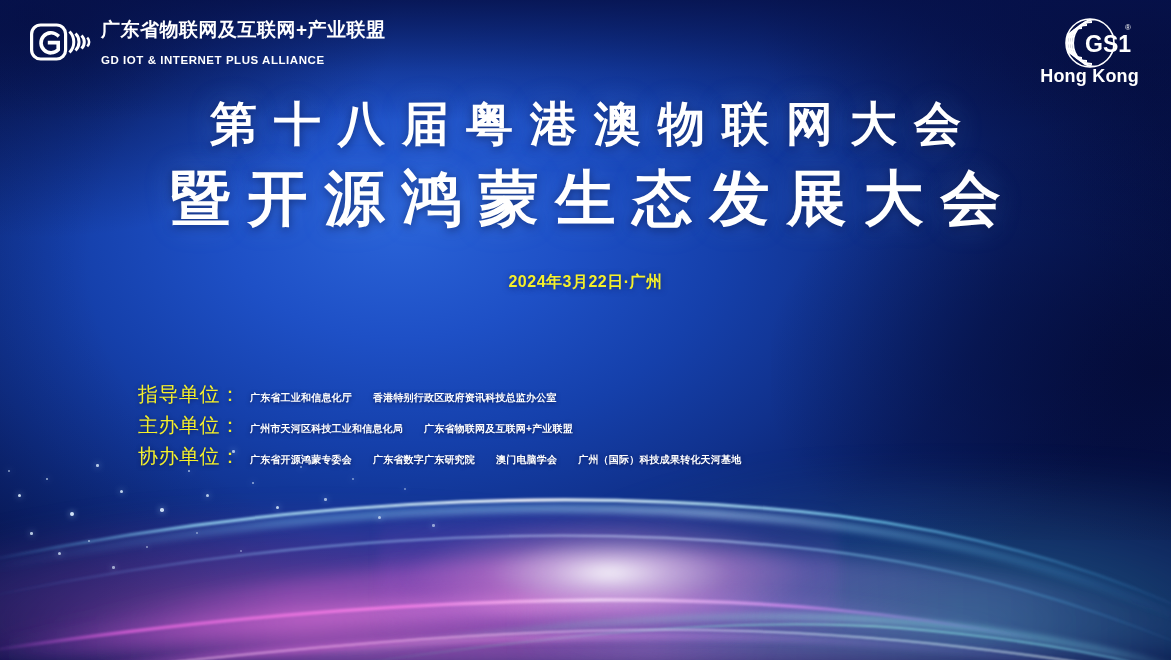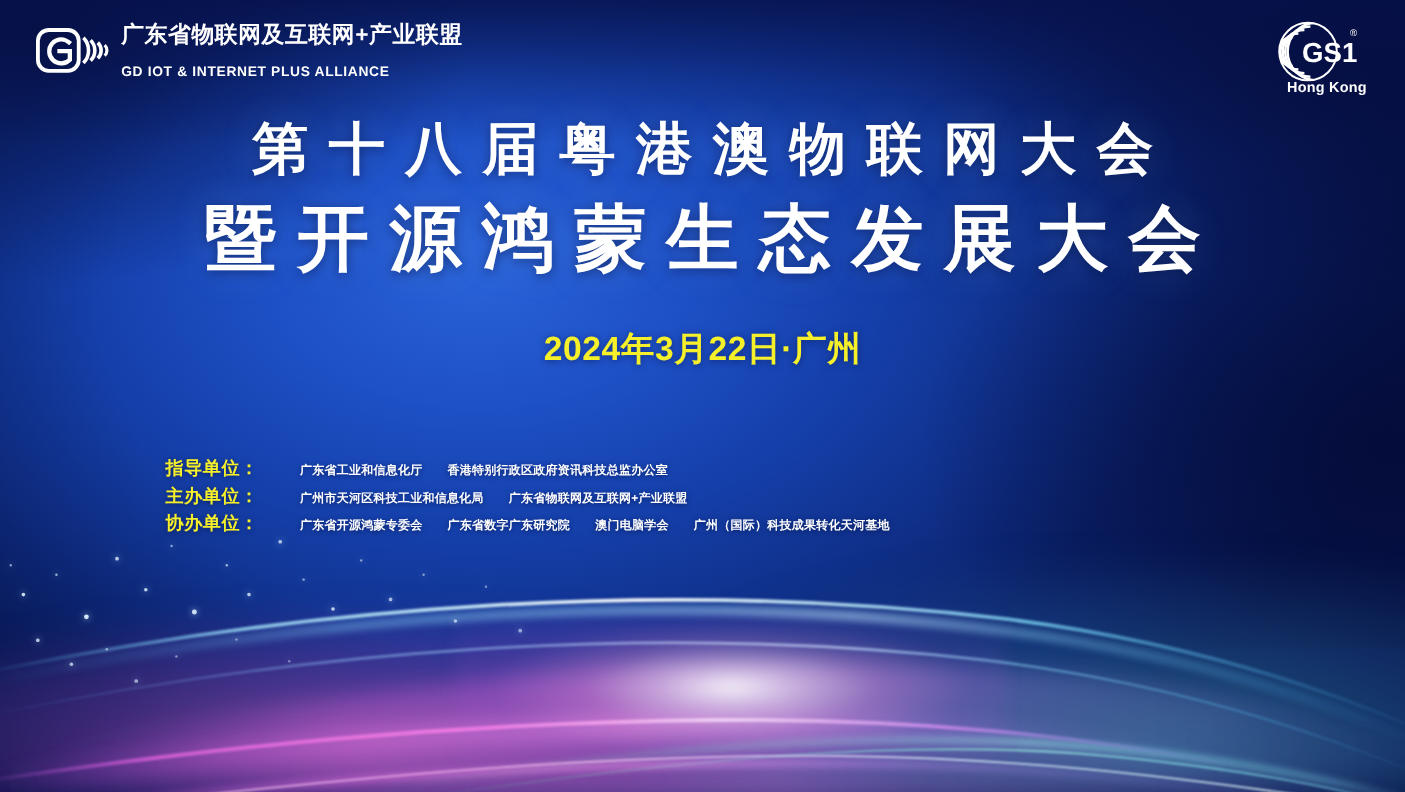--- a/index.html
+++ b/index.html
@@ -54,21 +54,21 @@
   .gd-en{
     color:#fff;font-size:11.5px;font-weight:700;letter-spacing:.55px;
     margin-top:16px;white-space:nowrap;
   }
   .logo-right{
     position:absolute;right:30px;top:16px;
     display:flex;flex-direction:column;align-items:flex-end;
   }
   .gs1-row{display:flex;align-items:center;}
   .gs1-hk{
-    color:#fff;font-size:12px;font-weight:700;letter-spacing:.2px;
+    color:#fff;font-size:18px;font-weight:700;letter-spacing:.2px;
     margin-top:-4px;margin-right:2px;
   }
 
   
   .title-wrap{
     position:absolute;left:0;right:0;top:98px;text-align:center;
   }
   .title-line1, .title-line2{
     color:#ffffff;font-weight:700;
     white-space:nowrap;
@@ -77,36 +77,36 @@
   .title-line1{
     font-size:47px;letter-spacing:17px;line-height:1.12;
     text-indent:17px;
   }
   .title-line2{
     font-size:60px;letter-spacing:17px;line-height:1.12;
     margin-top:14px;text-indent:17px;
   }
   .subtitle{
     position:absolute;left:0;right:0;top:272px;text-align:center;
-    color:#f5f02a;font-size:28px;font-weight:700;letter-spacing:.5px;
+    color:#f5f02a;font-size:16px;font-weight:700;letter-spacing:.5px;
     white-space:nowrap;
     text-shadow:0 1px 6px rgba(10,20,80,.6);
   }
 
   
   .orgs{
     position:absolute;left:138px;top:381px;
     display:flex;flex-direction:column;gap:4px;
   }
   .org-row{
     display:flex;align-items:baseline;
     white-space:nowrap;
   }
   .org-label{
-    color:#f5f02a;font-size:15px;font-weight:700;
+    color:#f5f02a;font-size:20px;font-weight:400;
     width:112px;flex:0 0 112px;letter-spacing:.5px;
     text-shadow:0 1px 4px rgba(8,18,70,.7);
   }
   .org-items{
     display:flex;align-items:baseline;gap:21px;
   }
   .org-item{
     color:#ffffff;font-size:10px;font-weight:700;letter-spacing:.2px;
     text-shadow:0 1px 4px rgba(8,18,70,.7);
   }

